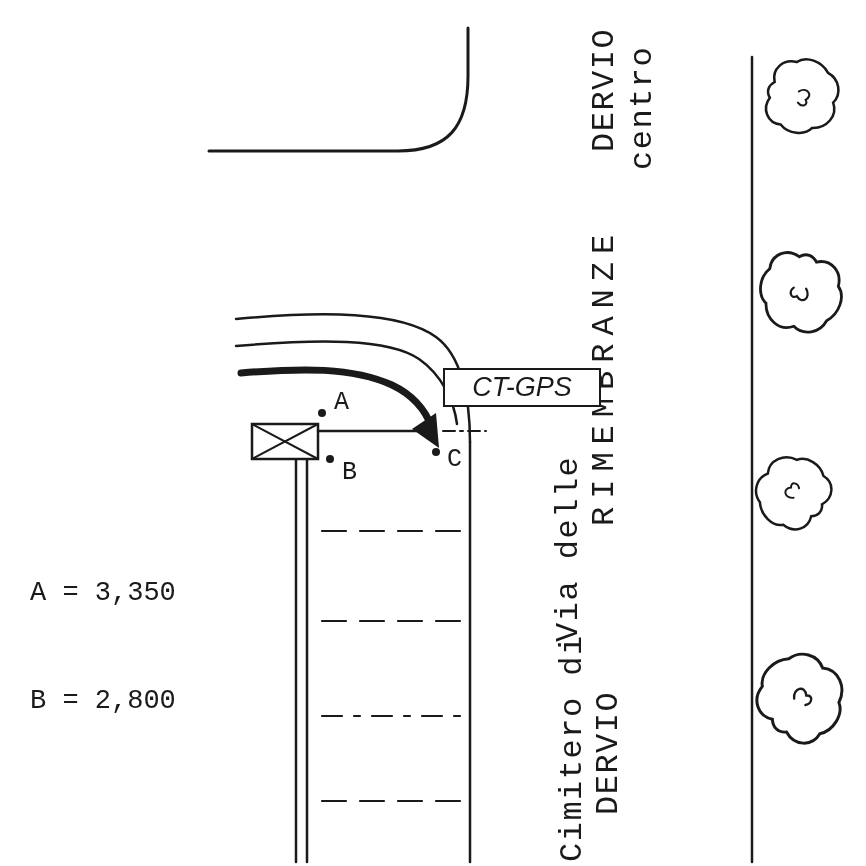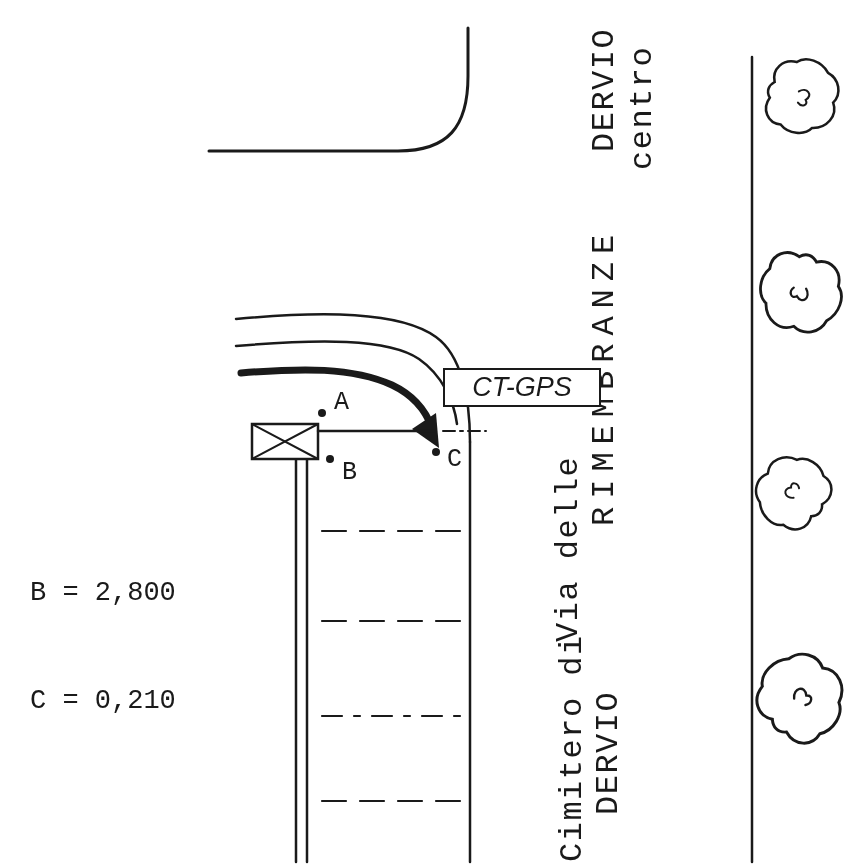--- a/index.html
+++ b/index.html
@@ -103,17 +103,17 @@
 
   <div class="ctgps">
     <span>CT-GPS</span>
   </div>
 
   <div class="ptlabel" style="left:334px; top:390px;">A</div>
   <div class="ptlabel" style="left:342px; top:460px;">B</div>
   <div class="ptlabel" style="left:447px; top:447px;">C</div>
 
   <div class="meas">
+    <div>A = 3,350</div>
     <div>B = 2,800</div>
-    <div>C = 0,210</div>
   </div>
 
 </div>
 
 </body></html>

